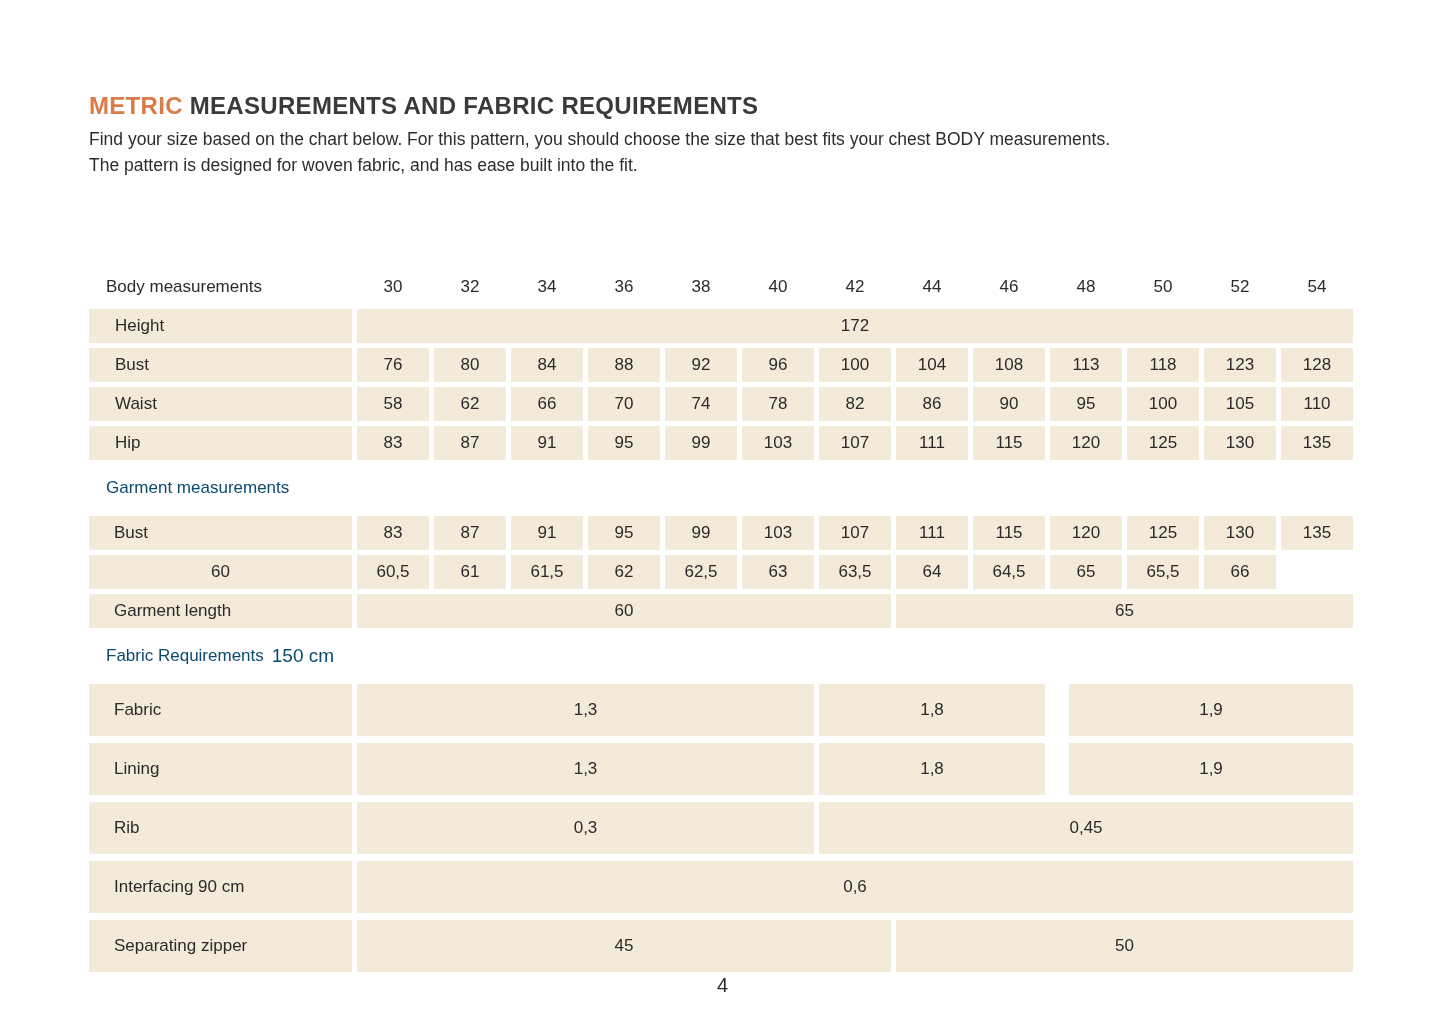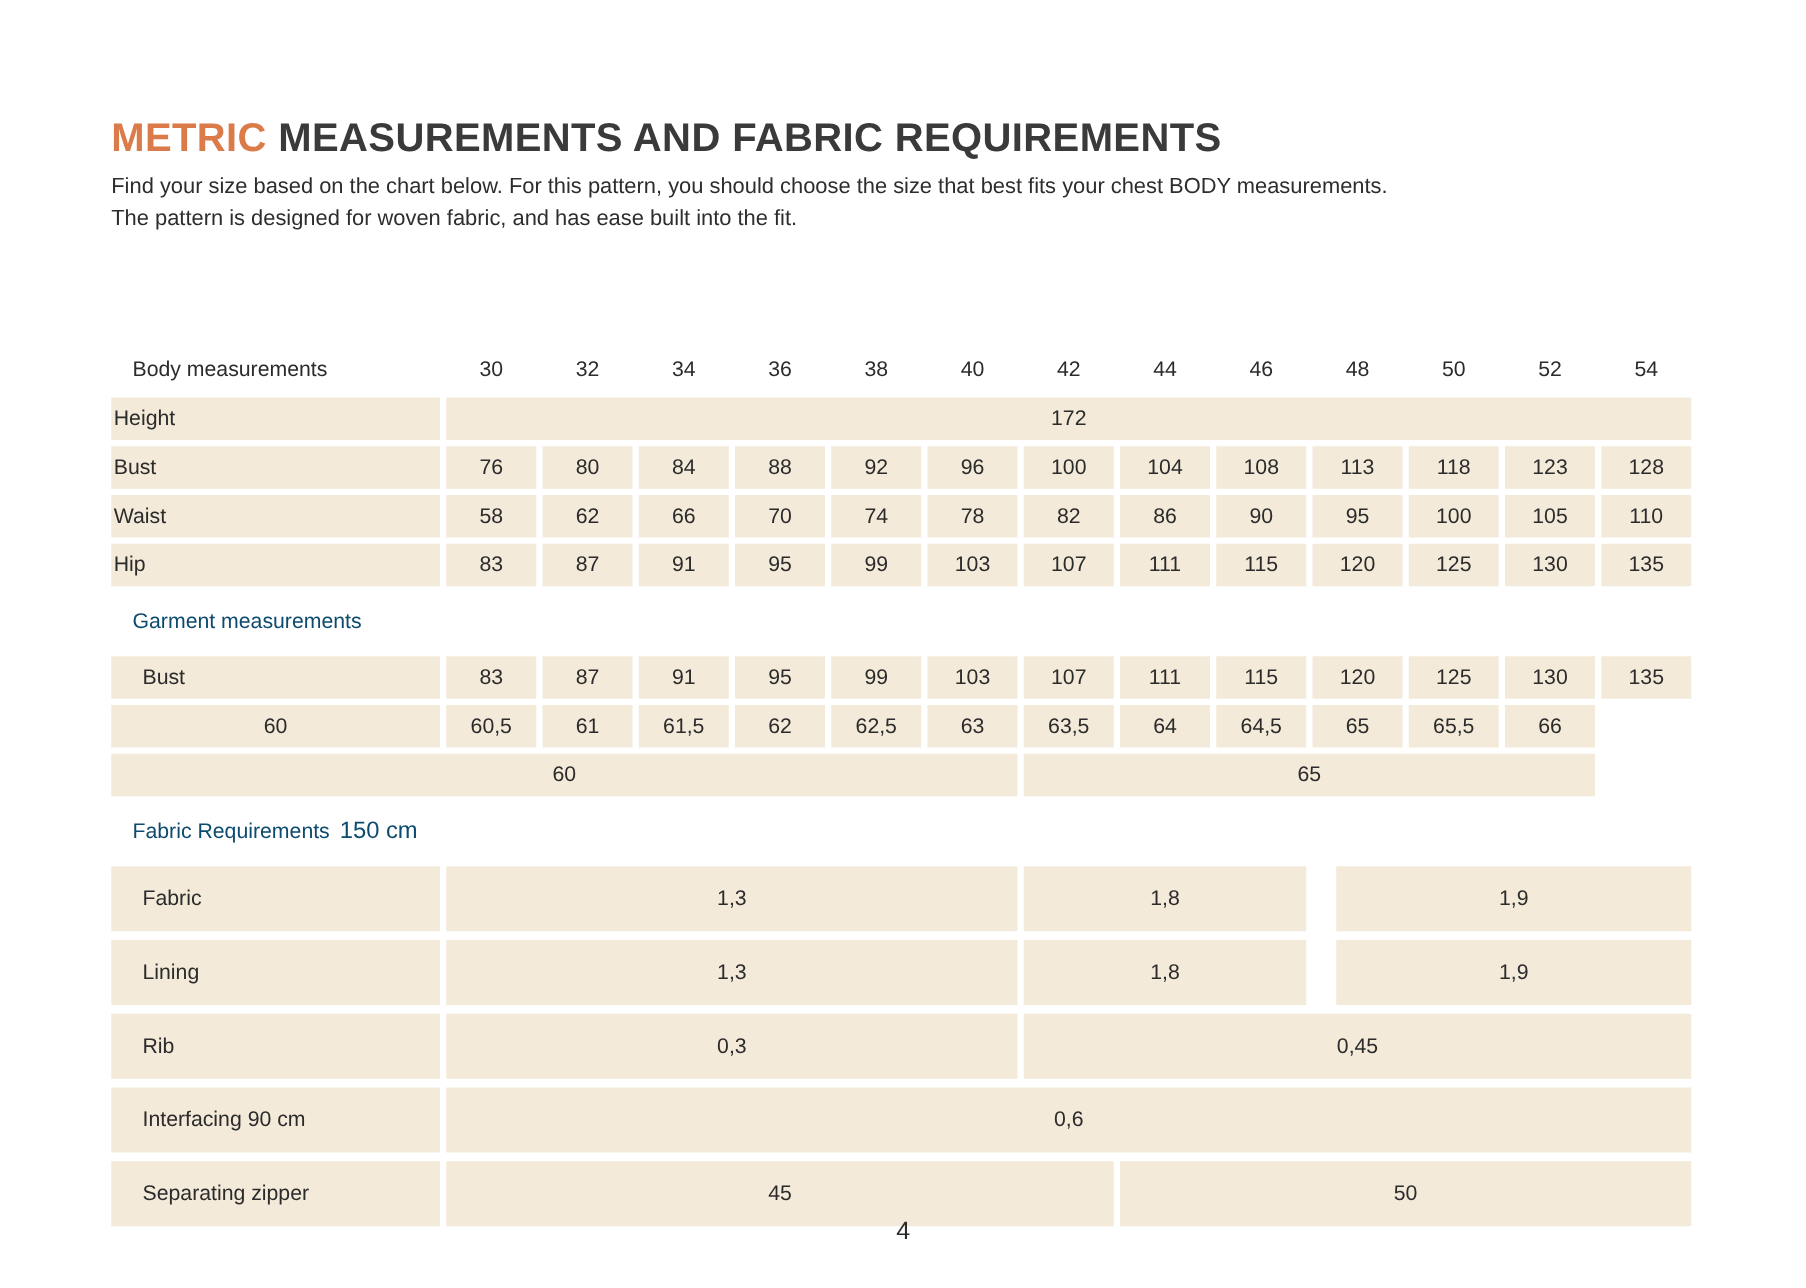--- a/index.html
+++ b/index.html
@@ -9,21 +9,21 @@
     width: 1445px;
     height: 1030px;
     background: #ffffff;
     font-family: "Liberation Sans", sans-serif;
     color: #2b2b2b;
     overflow: hidden;
   }
   .content { position: absolute; left: 89px; top: 92px; width: 1264px; }
   .title {
     margin: 0;
-    font-size: 32px;
+    font-size: 24px;
     font-weight: bold;
     letter-spacing: 0.3px;
     color: #3a3a3a;
     white-space: nowrap;
   }
   .title .accent { color: #db7b4a; }
   .intro {
     margin: 6px 0 0 0;
     font-size: 17.5px;
     line-height: 26px;
@@ -39,21 +39,21 @@
   }
   .row.frow { height: 52px; margin-bottom: 7px; }
   .cell {
     background: #f3ead9;
     display: flex;
     align-items: center;
     justify-content: center;
     font-size: 17px;
     color: #2b2b2b;
   }
-  .cell.label { justify-content: flex-start; padding-left: 2px; }
+  .cell.label { justify-content: flex-start; padding-left: 26px; }
   .cell.label.indent { padding-left: 25px; }
   .hdr-row .cell { background: transparent; }
   .hdr-row .cell.label { padding-left: 17px; }
   .section-row {
     height: 46px;
     margin-bottom: 5px;
     display: flex;
     align-items: center;
     padding-left: 17px;
     font-size: 17px;
@@ -191,20 +191,21 @@
         <div class="cell">63</div>
         <div class="cell">63,5</div>
         <div class="cell">64</div>
         <div class="cell">64,5</div>
         <div class="cell">65</div>
         <div class="cell">65,5</div>
         <div class="cell">66</div>
       </div>
 
       <div class="row">
+        <div class="cell label indent">Garment length</div>
         <div class="cell sp7">60</div>
         <div class="cell sp6">65</div>
       </div>
 
       <div class="section-row">
         <span>Fabric Requirements</span>
         <span class="section-note">150 cm</span>
       </div>
 
       <div class="row frow">

